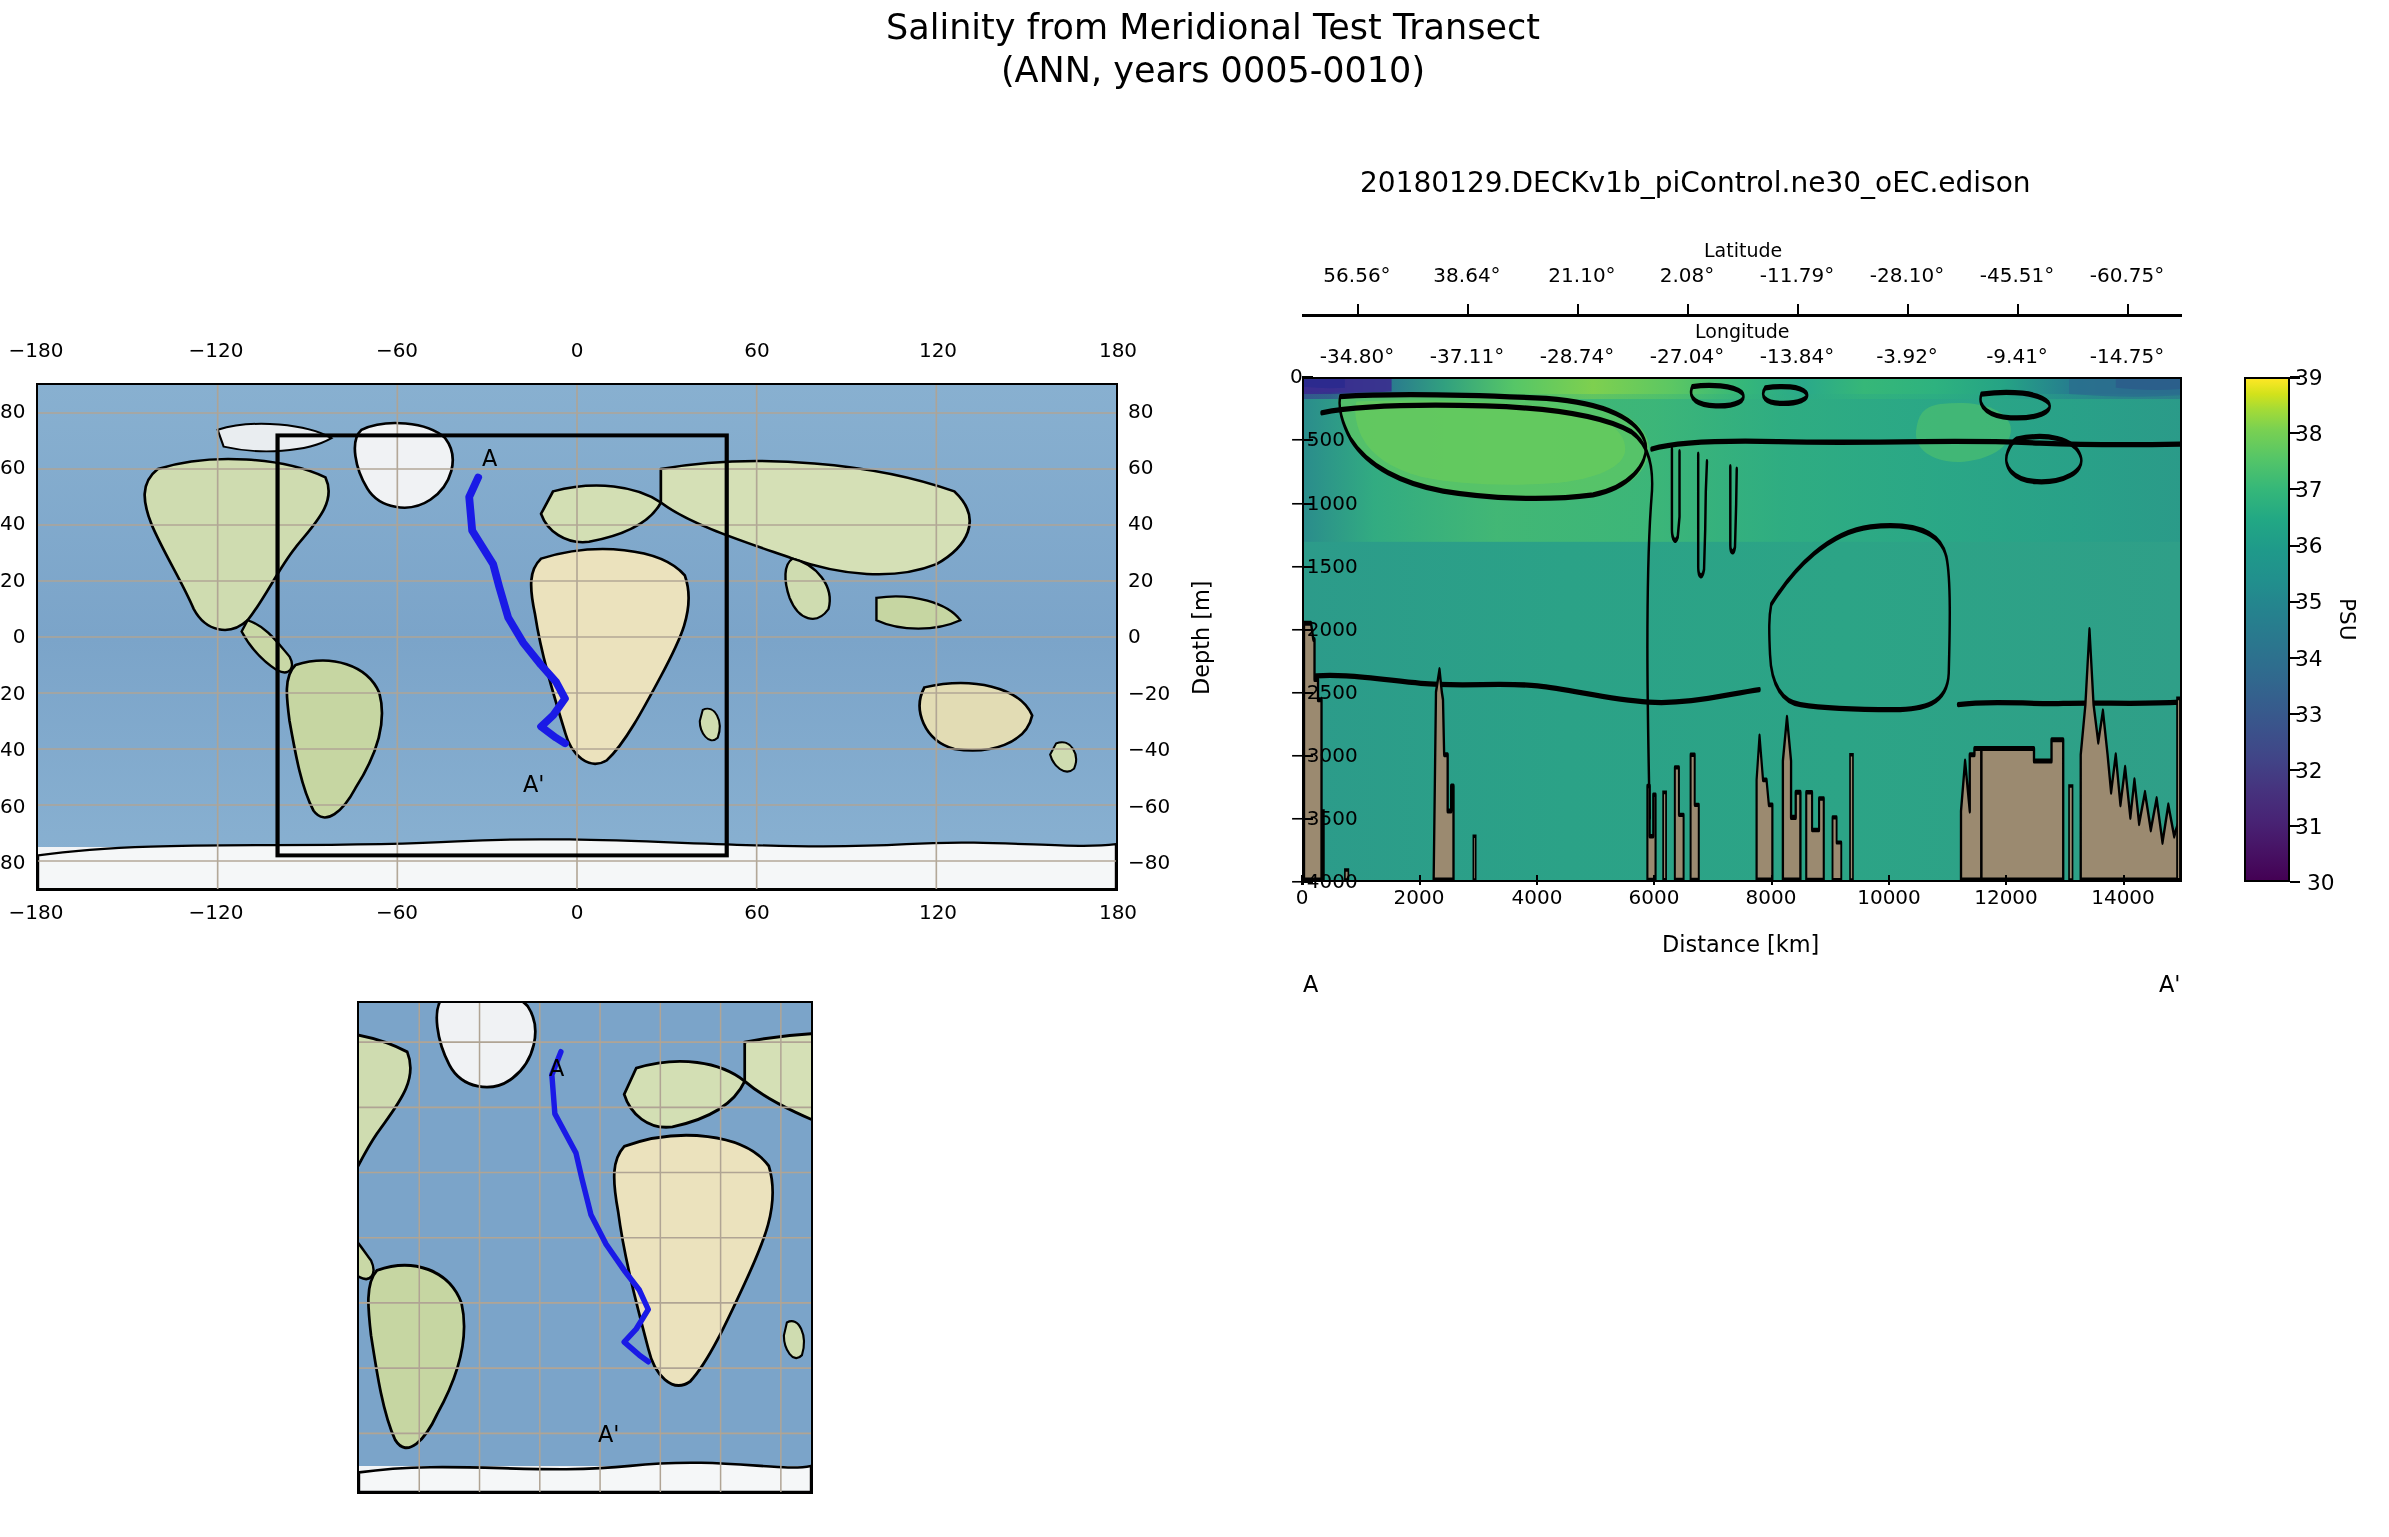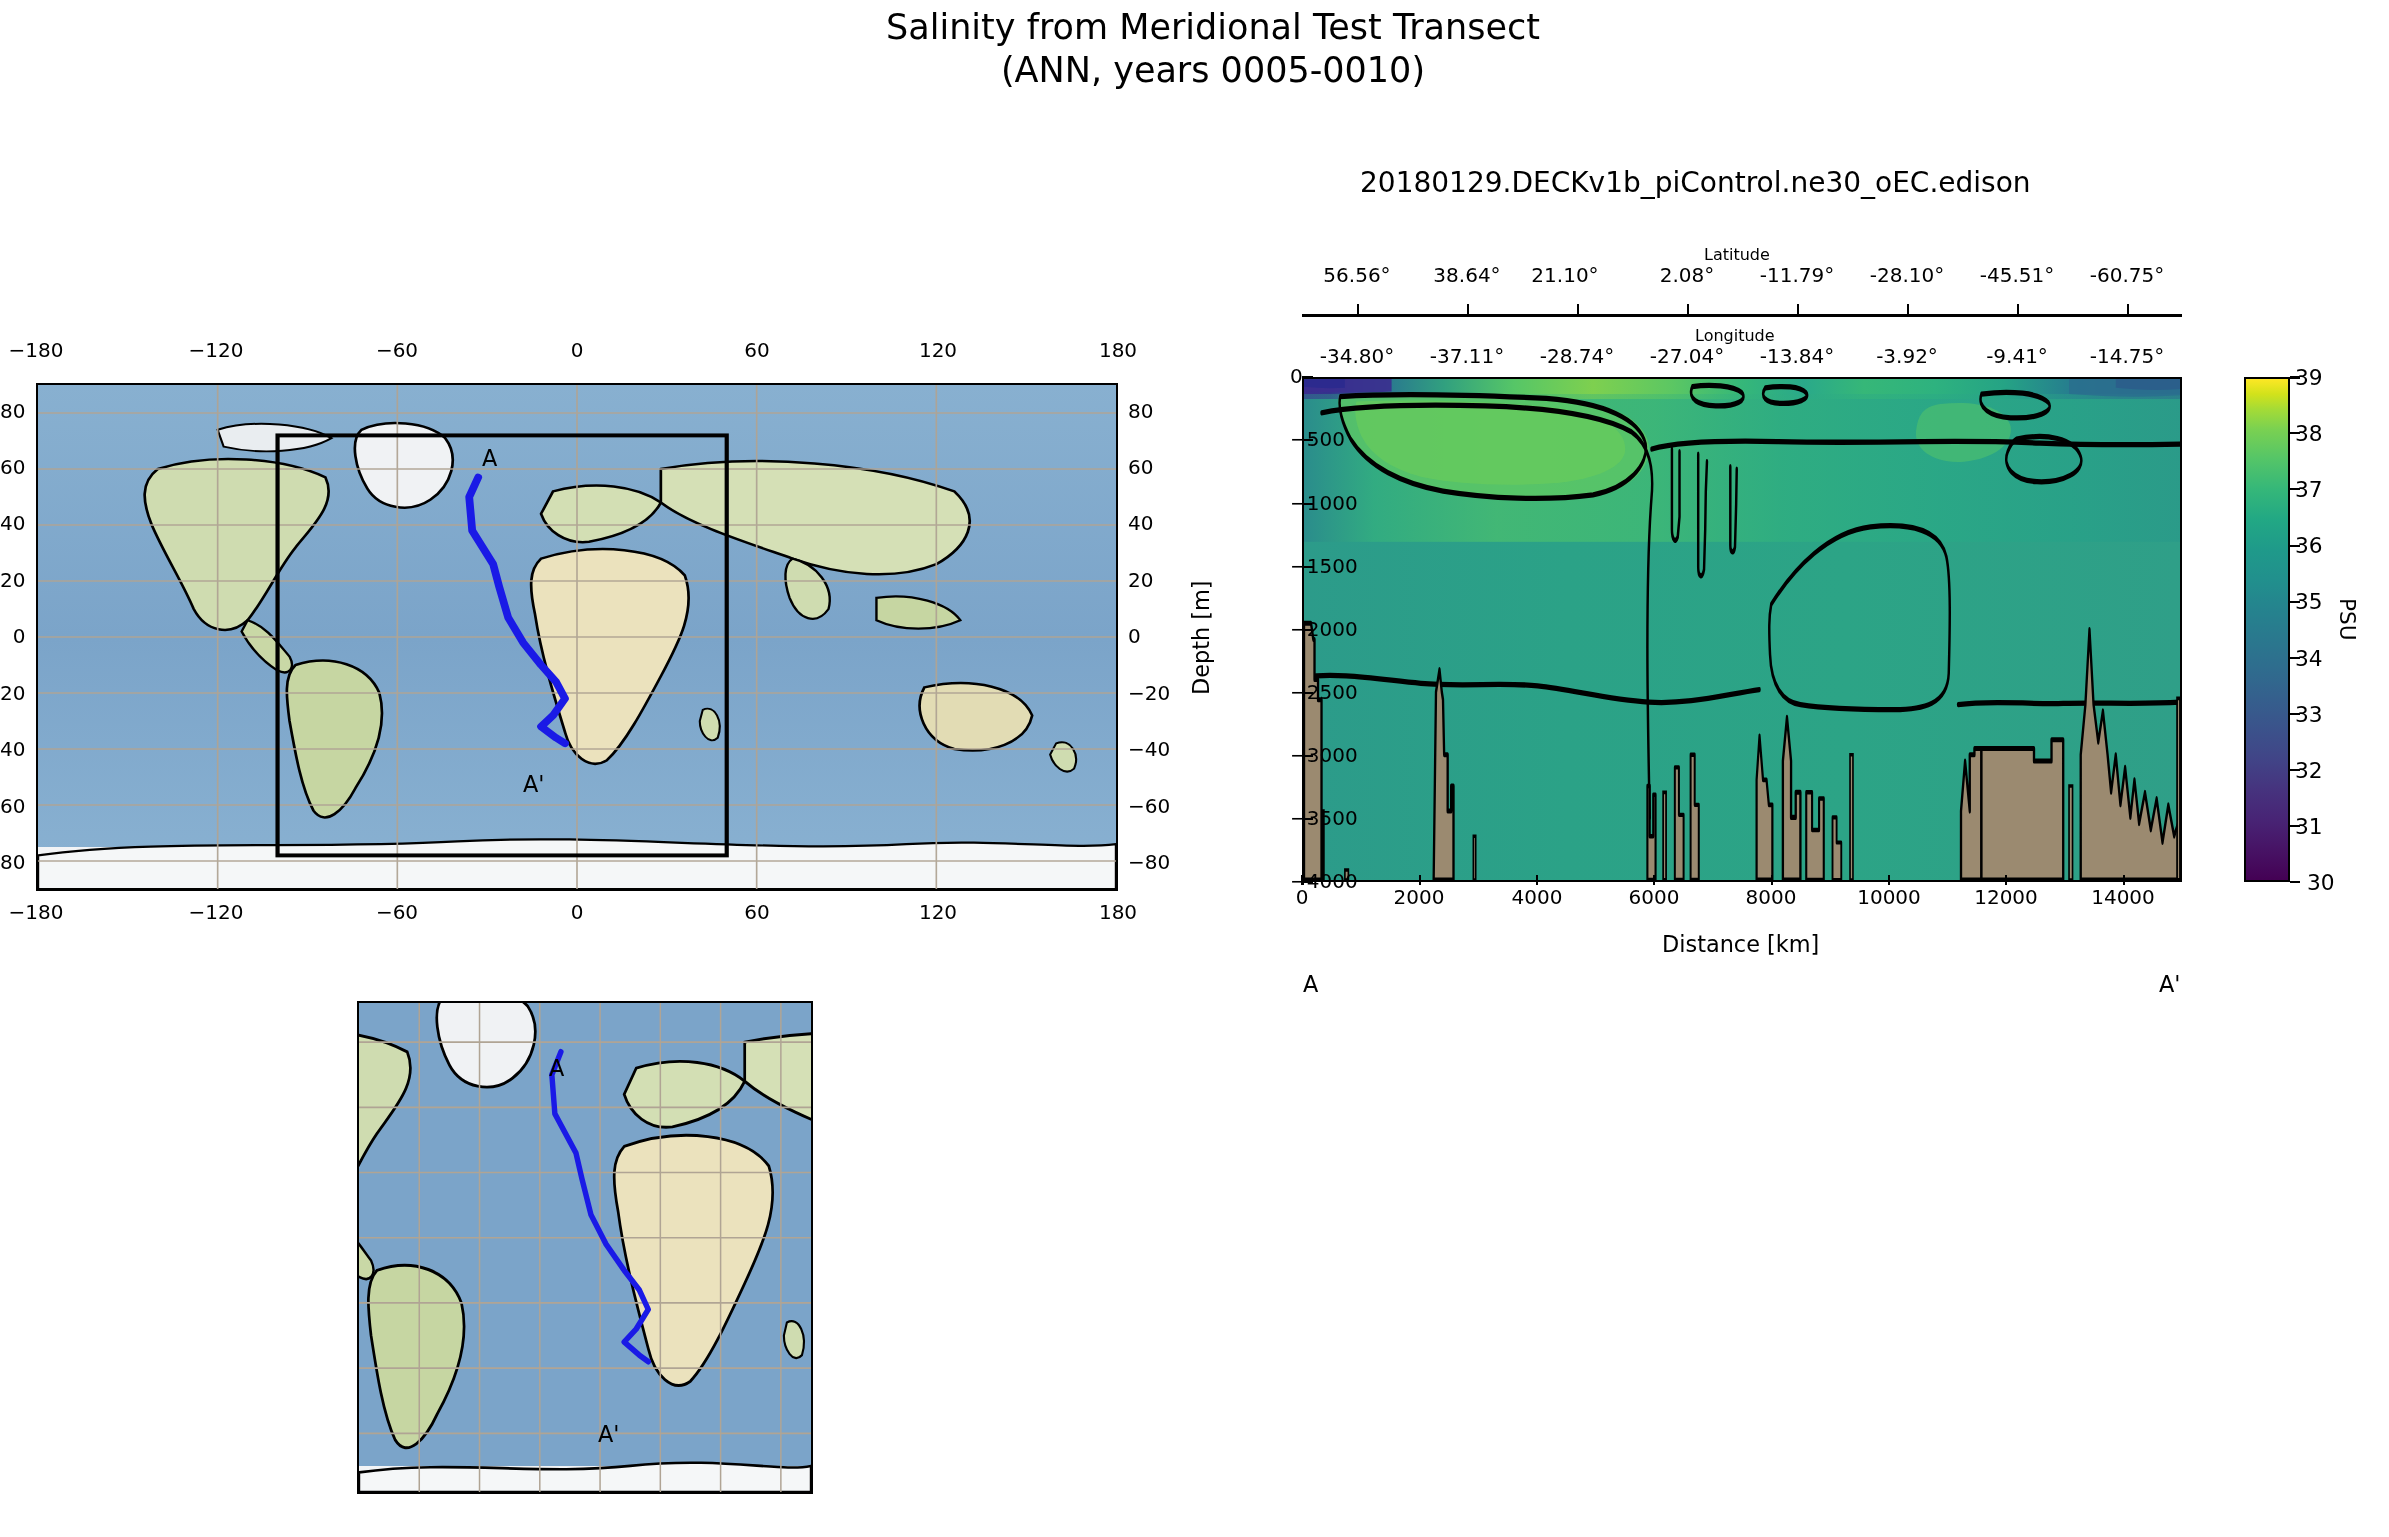--- a/index.html
+++ b/index.html
@@ -46,21 +46,21 @@
   .axlabel.rot{transform-origin:0 0;transform:rotate(-90deg);}
 
   .subtitle{position:absolute;font-size:28px;white-space:nowrap;}
 
   .endlabel{position:absolute;font-size:22.4px;}
 
   
   .topaxis{position:absolute;}
   .topspine{position:absolute;height:3px;background:#000;}
   .topspine .tm{position:absolute;top:-9.7px;width:2.2px;height:9.7px;background:#000;}
-  .hdrname{position:absolute;font-size:16px;white-space:nowrap;margin-top:6px;}
+  .hdrname{position:absolute;font-size:19px;white-space:nowrap;}
 </style>
 </head>
 <body>
 
 <div class="ttl" style="top:6px;margin-left:37px;">Salinity from Meridional Test Transect
 (ANN, years 0005-0010)</div>
 
 <div class="subtitle" style="left:1360px;top:166px;">20180129.DECKv1b_piControl.ne30_oEC.edison</div>
 
 <div class="abs" style="left:0;top:0;">
@@ -188,21 +188,21 @@
 </div>
 <div class="endlabel" style="left:549px;top:1055px;">A</div>
 <div class="endlabel" style="left:598px;top:1421px;">A'</div>
 
 <div class="abs" style="left:0;top:0;">
 
   <div class="hdrname" style="left:1704px;top:239px;">Latitude</div>
   <div class="topaxis" id="lat-ticks" style="left:1302px;top:263px;width:880px;height:27px;">
       <div class="tick" style="left: 55px; top: 0px; transform: translateX(-50%);">56.56°</div>
       <div class="tick" style="left: 165px; top: 0px; transform: translateX(-50%);">38.64°</div>
-      <div class="tick" style="left: 263px; top: 0px; transform: translateX(-50%);">21.10°</div>
+      <div class="tick" style="left: 280px; top: 0px; transform: translateX(-50%);">21.10°</div>
       <div class="tick" style="left: 385px; top: 0px; transform: translateX(-50%);">2.08°</div>
       <div class="tick" style="left: 495px; top: 0px; transform: translateX(-50%);">-11.79°</div>
       <div class="tick" style="left: 605px; top: 0px; transform: translateX(-50%);">-28.10°</div>
       <div class="tick" style="left: 715px; top: 0px; transform: translateX(-50%);">-45.51°</div>
       <div class="tick" style="left: 825px; top: 0px; transform: translateX(-50%);">-60.75°</div>
     </div>
 
   <div class="topspine" id="top-spine" style="left:1302px;top:314px;width:880px;">
       <div class="tm" style="left: 55px;"></div>
       <div class="tm" style="left: 165px;"></div>

